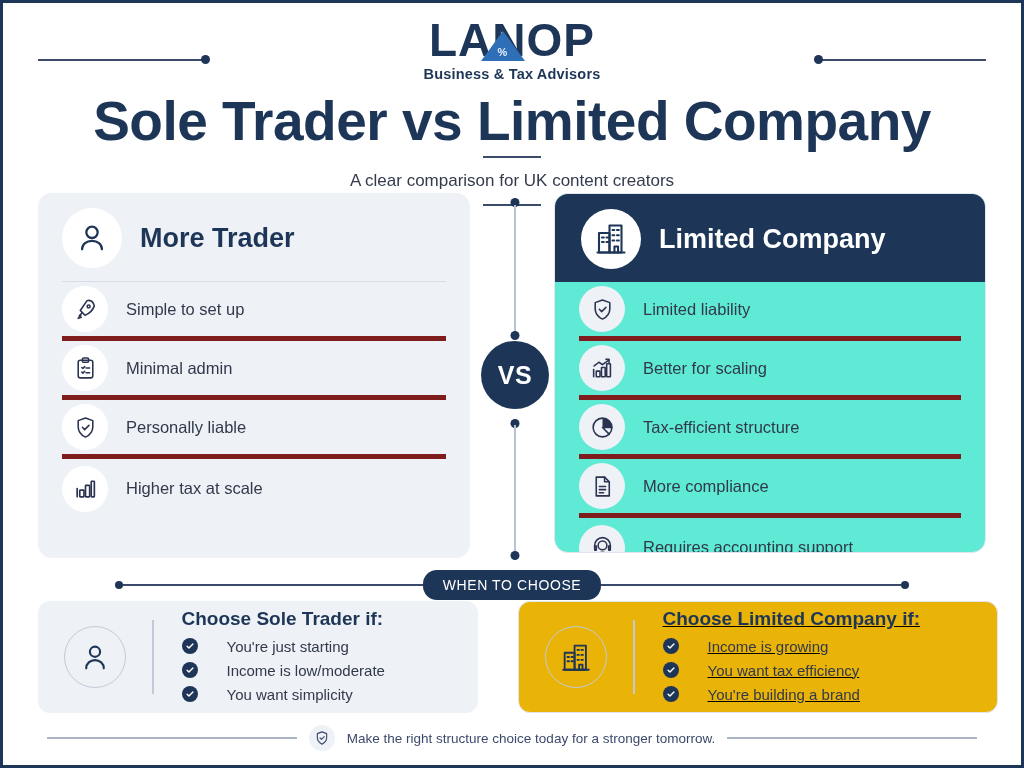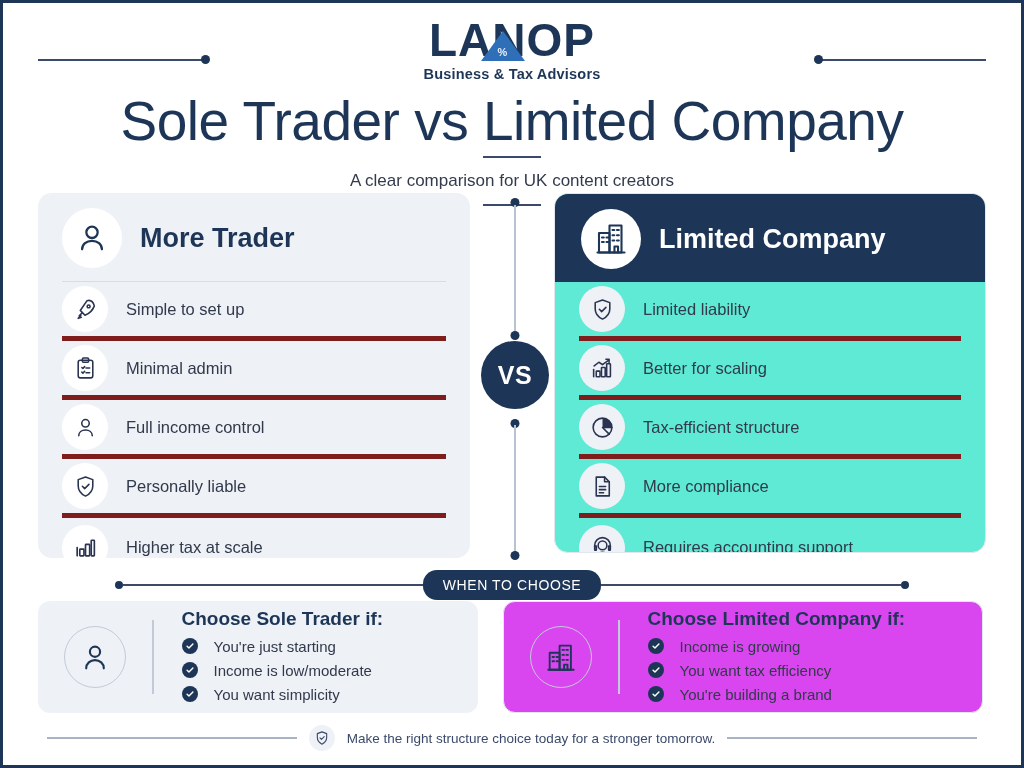--- a/index.html
+++ b/index.html
@@ -88,21 +88,21 @@
     letter-spacing: 0.2px;
   }
 
   
   .title {
     position: absolute;
     top: 88px;
     left: 0; right: 0;
     text-align: center;
     font-size: 55px;
-    font-weight: normal;
+    font-weight: bold;
     color: #1d3557;
     letter-spacing: -0.5px;
     line-height: 1.1;
   }
   .subtitle-row {
     position: absolute;
     top: 153px;
     left: 0; right: 0;
     display: flex;
     align-items: center;
@@ -255,42 +255,42 @@
     position: absolute;
     top: 0;
     height: 112px;
     border-radius: 12px;
     display: flex;
     align-items: center;
     padding: 0 16px;
     gap: 14px;
   }
   .bpanel.left  { left: 35px;  width: 440px; background: #eef1f6; }
-  .bpanel.right { right: 38px; width: 480px; background: #d946ef;
-                  border: 1px solid #e2e6ee; }
+  .bpanel.right { right: 23px; width: 480px; background: #eab308;
+                  border: 1px solid #e2e6ee; text-decoration: underline; }
   .bp-circle {
     width: 62px; height: 62px;
     border-radius: 50%;
     border: 1.5px solid #c2cada;
     display: flex; align-items: center; justify-content: center;
     flex: 0 0 auto;
     margin-left: 10px;
   }
   .bp-divider { width: 1.5px; height: 74px; background: #c2cada; flex: 0 0 auto; margin-left: 12px; }
   .bp-body { padding-left: 14px; }
   .bp-title {
     font-size: 19px;
     font-weight: bold;
     color: #1d3557;
     margin-bottom: 4px;
   }
   .bp-item {
     display: flex;
     align-items: center;
-    gap: 16px;
+    gap: 29px;
     height: 24px;
   }
   .bp-check {
     width: 16px; height: 16px;
     border-radius: 50%;
     background: #1d3557;
     display: flex; align-items: center; justify-content: center;
     flex: 0 0 auto;
   }
   .bp-txt { font-size: 15px; color: #31394b; }
@@ -372,29 +372,20 @@
         </div>
         <div class="feat">
           <span class="feat-ico">
             <svg width="25" height="25" viewBox="0 0 24 24" fill="none" stroke="#2a3350" stroke-width="1.5" stroke-linecap="round" stroke-linejoin="round">
               <rect x="5" y="4" width="14" height="17" rx="2"></rect>
               <rect x="9" y="2" width="6" height="4" rx="1"></rect>
               <path d="M8.5 11l1 1 1.7-1.8M12.5 11.5H16M8.5 15.5l1 1 1.7-1.8M12.5 16H16"></path>
             </svg>
           </span>
           <span class="feat-txt">Minimal admin</span>
-        </div>
-        <div class="feat">
-          <span class="feat-ico">
-            <svg width="25" height="25" viewBox="0 0 24 24" fill="none" stroke="#2a3350" stroke-width="1.5" stroke-linecap="round">
-              <circle cx="12" cy="8" r="3.6"></circle>
-              <path d="M5.5 20c0-3.4 2.9-5.6 6.5-5.6s6.5 2.2 6.5 5.6"></path>
-            </svg>
-          </span>
-          <span class="feat-txt">Full income control</span>
         </div>
         <div class="feat">
           <span class="feat-ico">
             <svg width="25" height="25" viewBox="0 0 24 24" fill="none" stroke="#2a3350" stroke-width="1.5" stroke-linecap="round" stroke-linejoin="round">
               <path d="M12 2.8l7 2.6v6c0 4.3-3 7.8-7 9.8-4-2-7-5.5-7-9.8v-6z"></path>
               <path d="M9 11.8l2.2 2.2L15.3 10"></path>
             </svg>
           </span>
           <span class="feat-txt">Personally liable</span>
         </div>

